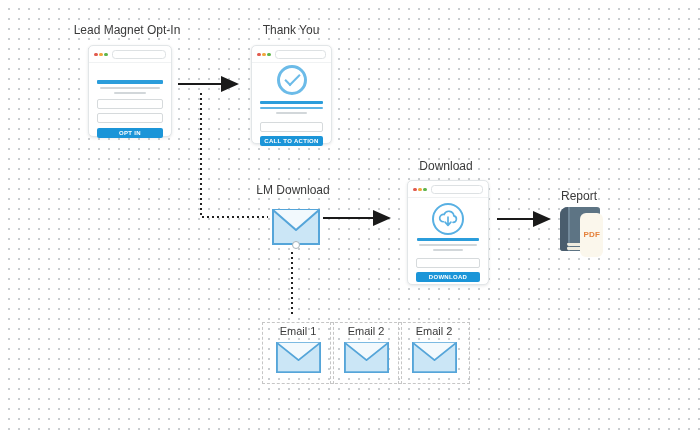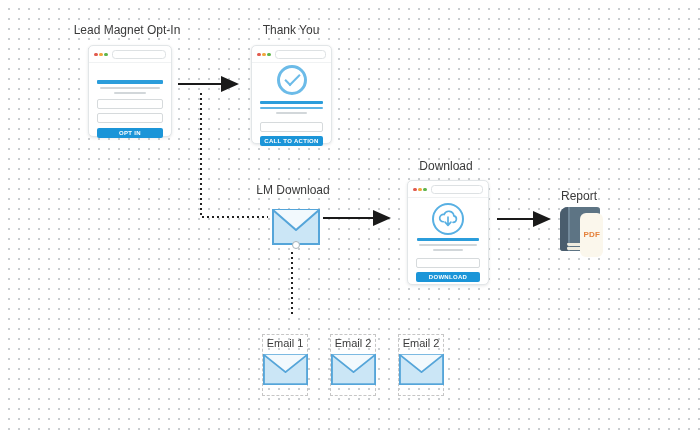--- a/index.html
+++ b/index.html
@@ -26,21 +26,21 @@
   .mbtn{background:#1b95d8;border-radius:2px;color:#fff;font-weight:bold;font-size:6px;line-height:10px;height:10px;text-align:center;letter-spacing:.3px;overflow:hidden;}
   
   .ty-circle{width:30px;height:30px;border:3px solid #6cbbe8;border-radius:50%;margin:2px auto 6px;position:relative;box-sizing:border-box;}
   .ty-check{position:absolute;left:5px;top:6px;width:13px;height:6px;border-left:2.5px solid #6cbbe8;border-bottom:2.5px solid #6cbbe8;transform:rotate(-45deg);}
   
   .dl-circle{width:32px;height:32px;border:2px solid #58b0e3;border-radius:50%;margin:5px auto 3px;display:flex;align-items:center;justify-content:center;box-sizing:border-box;}
   
   .env{position:absolute;}
   .handle{position:absolute;width:6px;height:6px;border-radius:50%;background:#fff;border:1px solid #a9b3b9;}
   
-  .email-box{position:absolute;width:46px;height:62px;border:1px dashed #c6c6c6;text-align:center;box-sizing:border-box;margin-top:12px;}
+  .email-box{position:absolute;width:72px;height:62px;border:1px dashed #c6c6c6;text-align:center;box-sizing:border-box;}
   .email-label{font-size:11px;color:#3b3b3b;margin-top:2px;}
   
   .book{position:absolute;left:560px;top:207px;width:40px;height:44px;background:#5d7484;border-radius:8px 3px 4px 3px;}
   .book-spine{position:absolute;left:0;top:0;bottom:0;width:8px;background:#4a5d6d;border-radius:8px 0 0 3px;}
   .book-edge{position:absolute;left:8px;top:0;bottom:0;width:1.5px;background:#72899a;}
   .book-pages{position:absolute;left:7px;right:1px;bottom:1px;height:9px;display:flex;flex-direction:column;justify-content:flex-end;}
   .page{height:3px;background:#efecdf;margin-top:1.5px;border-radius:1px 1px 2px 2px;}
   .page:last-child{border-radius:1px 1px 3px 2px;}
   .pdf-badge{position:absolute;top:6px;right:-3px;background:#fbf7ec;color:#e5813b;font-weight:bold;font-size:8px;line-height:1;padding:18px 3px;border-radius:6px;letter-spacing:.2px;}
   .connectors{position:absolute;left:0;top:0;width:700px;height:431px;}

